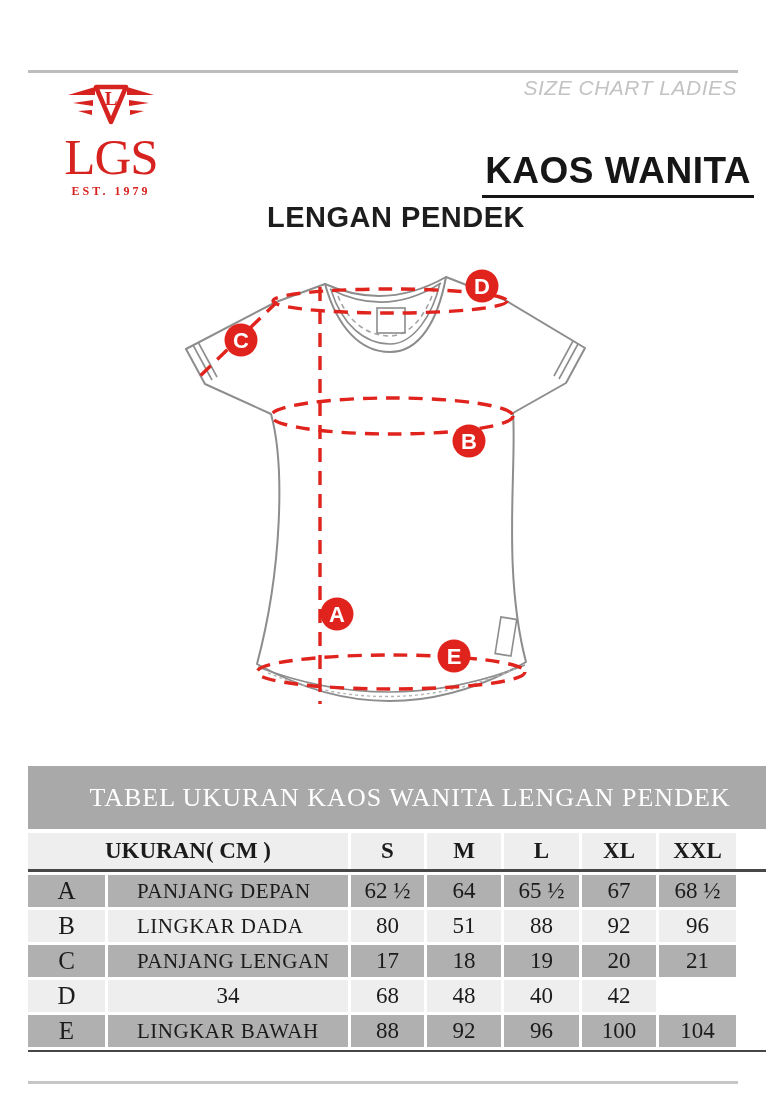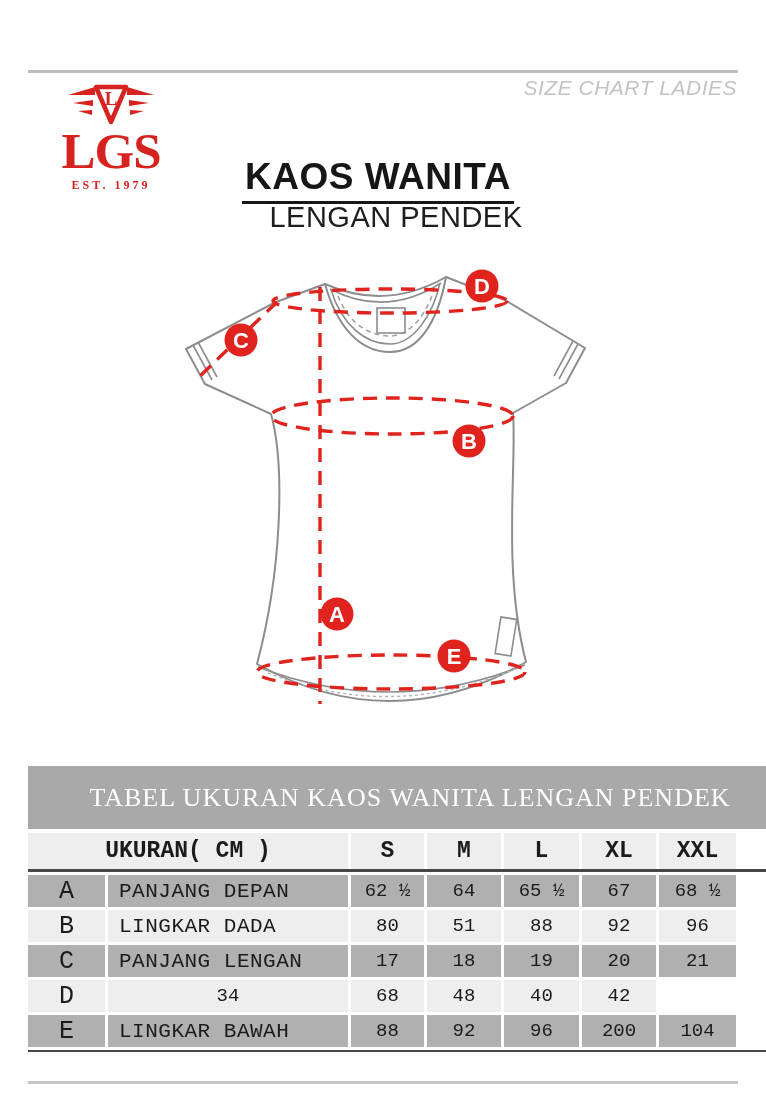--- a/index.html
+++ b/index.html
@@ -13,30 +13,30 @@
     font-family:"Liberation Sans",sans-serif;overflow:hidden;}
 
   .top-rule{position:absolute;left:28px;top:70px;width:710px;height:3px;background:#bdbdbd;}
   .bottom-rule{position:absolute;left:28px;top:1081px;width:710px;height:3px;background:#c6c6c6;}
 
   .watermark{position:absolute;right:29px;top:76px;font-size:21px;font-style:italic;
     color:var(--muted);letter-spacing:.5px;font-weight:500;}
 
   .brand{position:absolute;left:38px;top:84px;width:146px;text-align:center;color:var(--brand_red);}
   .brand svg{display:block;margin:0 auto;}
-  .brand-name{font-family:"Liberation Serif",serif;font-weight:700;font-size:51px;
-    line-height:.92;letter-spacing:-1px;margin-top:2px;}
+  .brand-name{font-family:"Liberation Serif",serif;font-weight:400;font-size:51px;
+    line-height:.92;letter-spacing:-1px;margin-top:8px;}
   .brand-est{font-family:"Liberation Serif",serif;font-weight:700;font-size:12px;
     letter-spacing:3px;margin-top:3px;}
 
-  .title-wrap{position:absolute;left:16px;top:150px;width:724px;text-align:center;margin-top:6px;}
+  .title-wrap{position:absolute;left:30px;top:150px;width:724px;text-align:right;}
   .title{display:inline-block;font-size:37px;font-weight:600;color:#161616;
     letter-spacing:.5px;border-bottom:3px solid #161616;padding:0 3px 3px 3px;}
   .subtitle-wrap{position:absolute;left:30px;top:201px;width:724px;text-align:center;}
-  .subtitle{font-size:29px;font-weight:400;color:#1d1d1d;letter-spacing:.5px;margin-left:8px;}
+  .subtitle{font-size:29px;font-weight:700;color:#1d1d1d;letter-spacing:.5px;margin-left:8px;}
 
   .shirt{position:absolute;left:168px;top:250px;}
   .shirt-fill{fill:#fff;stroke:var(--outline);stroke-width:2;stroke-linejoin:round;}
   .shirt-line{fill:none;stroke:var(--outline);stroke-width:2;stroke-linecap:round;}
   .shirt-thin{fill:none;stroke:var(--outline);stroke-width:1.6;}
   .stitch{fill:none;stroke:#a3a3a3;stroke-width:1.6;stroke-dasharray:5 4;}
   .stitch-lite{fill:none;stroke:#b5b5b5;stroke-width:1.4;stroke-dasharray:3 3;}
   .red-dash{fill:none;stroke:var(--accent_red);stroke-width:3.4;stroke-dasharray:14 9;}
   .marker-circle{fill:var(--accent_red);}
   .marker-letter{fill:#fff;font-family:"Liberation Sans",sans-serif;font-weight:700;
@@ -48,27 +48,27 @@
 
   .size-table{position:absolute;left:28px;top:766px;width:764px;
     font-family:"Liberation Serif",serif;color:var(--ink);}
   .band{height:63px;background:var(--band);display:flex;align-items:center;justify-content:center;}
   .band span{color:#fff;font-size:26px;letter-spacing:1px;}
   .gap4{height:4px;}
   .hrow{display:grid;grid-template-columns:320px 73px 74px 75px 74px 77px;column-gap:3px;height:36px;}
   .drow{display:grid;grid-template-columns:77px 240px 73px 74px 75px 74px 77px;column-gap:3px;
     height:32px;margin-top:3px;}
   .drow:first-of-type{margin-top:0;}
-  .cell{display:flex;align-items:center;justify-content:center;background:var(--row_light);font-family:Liberation Mono, monospace;}
+  .cell{display:flex;align-items:center;justify-content:center;background:var(--row_light);}
   .hrow .cell{font-weight:700;font-size:23px;}
   .drow:nth-of-type(odd) .cell{background:var(--row_dark);}
   .drow:nth-of-type(even) .cell{background:var(--row_light);}
   .cell.letter{font-size:25px;}
-  .cell.rlabel{justify-content:flex-start;padding-left:11px;font-size:21px;letter-spacing:.5px;}
-  .cell.val{font-size:19px;}
+  .cell.rlabel{justify-content:flex-start;padding-left:29px;font-size:21px;letter-spacing:.5px;}
+  .cell.val{font-size:23px;}
   .rule3{height:3px;background:var(--rule_dark);}
   .rule2{height:2px;background:var(--rule_dark);margin-top:3px;}
 </style>
 </head>
 <body>
 
 <div class="page">
 
   <div class="top-rule"></div>
   <div class="watermark">SIZE CHART LADIES</div>
@@ -197,20 +197,20 @@
       <div class="cell val">48</div>
       <div class="cell val">40</div>
       <div class="cell val">42</div>
     </div>
     <div class="drow">
       <div class="cell letter">E</div>
       <div class="cell rlabel">LINGKAR BAWAH</div>
       <div class="cell val">88</div>
       <div class="cell val">92</div>
       <div class="cell val">96</div>
-      <div class="cell val">200</div>
+      <div class="cell val">100</div>
       <div class="cell val">104</div>
     </div>
     <div class="rule2"></div>
   </div>
 
   <div class="bottom-rule"></div>
 </div>
 
 </body></html>

